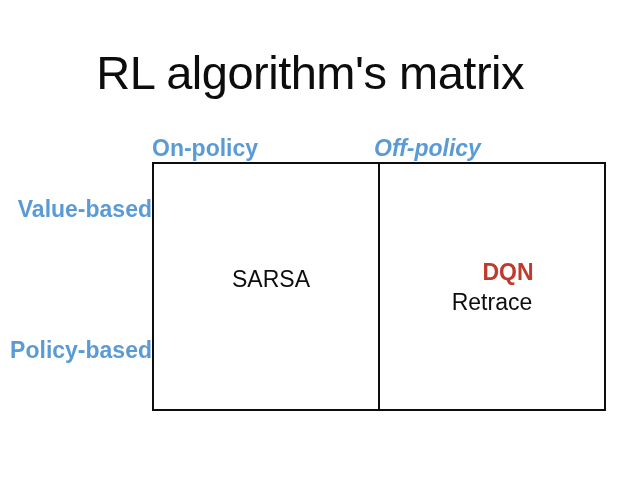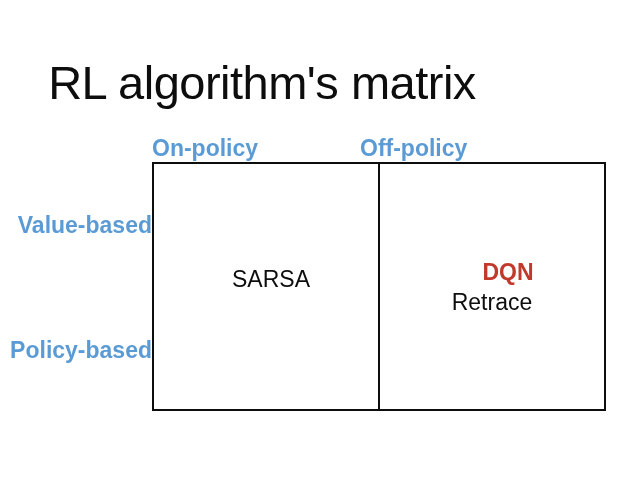--- a/index.html
+++ b/index.html
@@ -13,57 +13,57 @@
     position: relative;
     overflow: hidden;
     font-family: "Liberation Sans", sans-serif;
     -webkit-font-smoothing: antialiased;
   }
 
   
   .slide-title {
     position: absolute;
     left: 0;
-    top: 57px;
+    top: 47px;
     width: 524px;
-    text-align: center;
+    text-align: right;
     font-size: 47px;
     font-weight: 400;
     color: #0d0d0d;
     letter-spacing: -0.5px;
     line-height: 1.1;
     white-space: nowrap;
   }
 
   
   .col-header {
     position: absolute;
     top: 135px;
     font-size: 23px;
     font-weight: bold;
     color: #5b9bd5;
     text-align: left;
     line-height: 1.15;
     white-space: nowrap;
   }
   .col-header.on  { left: 152px; width: 224px; }
-  .col-header.off { left: 360px; width: 224px; }
+  .col-header.off { left: 374px; width: 224px; font-style: italic; }
 
   
   .row-header {
     position: absolute;
     right: 486px;           
     font-size: 23px;
     font-weight: bold;
     color: #5b9bd5;
     text-align: right;
     line-height: 1.15;
     white-space: nowrap;
   }
-  .row-header.value  { top: 212px; text-align: center; }
+  .row-header.value  { top: 196px; text-align: center; }
   .row-header.policy { top: 337px; }
 
   
   .matrix {
     position: absolute;
     left: 152px;
     top: 162px;
     width: 448px;
     height: 249px;
     border-collapse: collapse;

